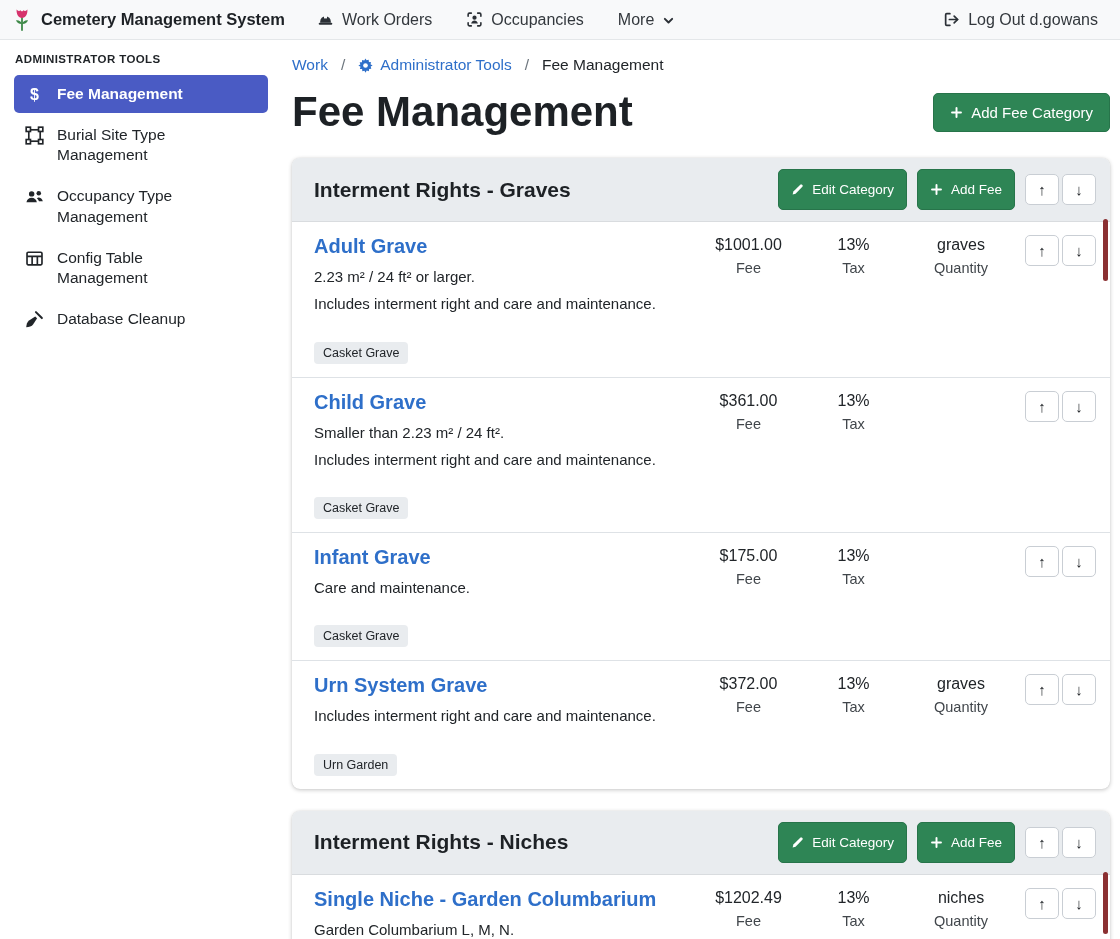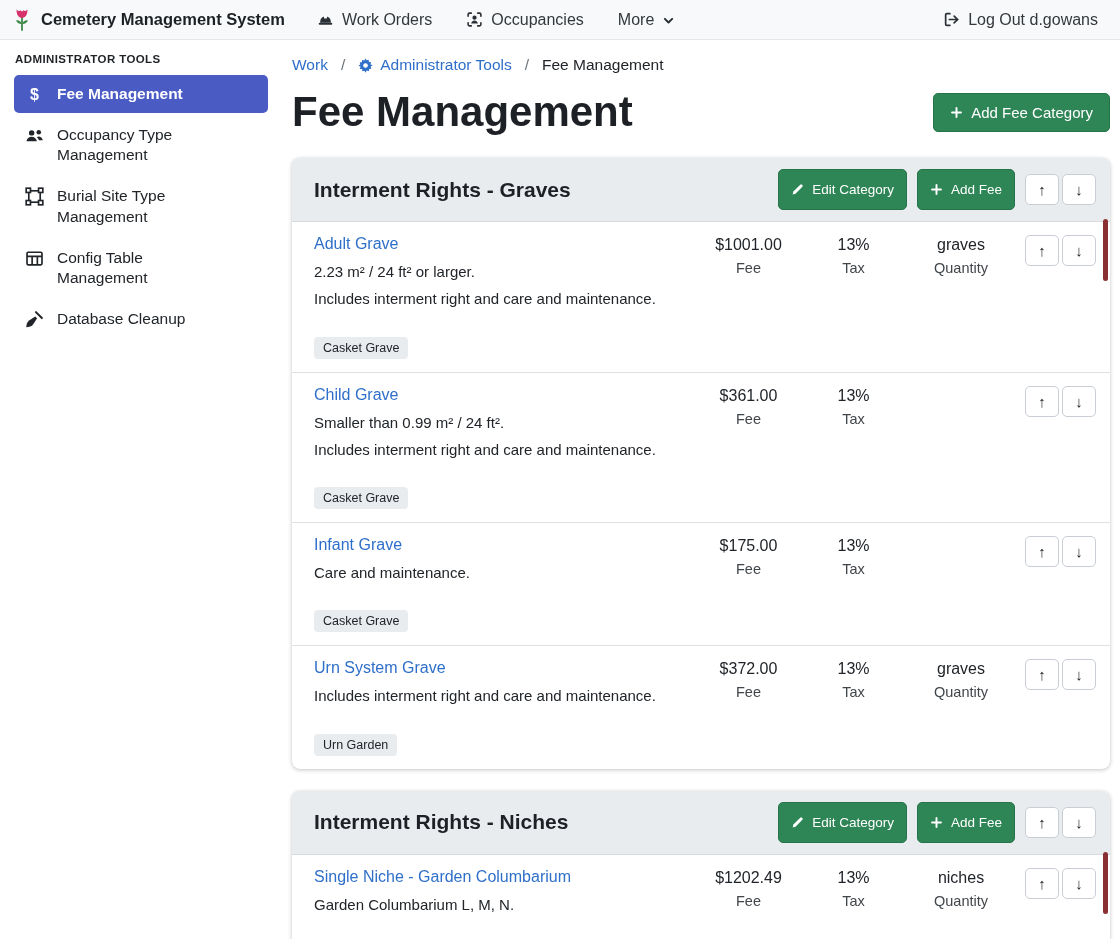--- a/index.html
+++ b/index.html
@@ -59,21 +59,21 @@
     display:flex; align-items:center; }
   .card-title { font-size:21px; font-weight:600; color:#1d2125; }
   .card-actions { margin-left:auto; display:flex; align-items:center; gap:10px; }
   .arrow-pair { display:flex; gap:3px; }
   .btn-arrow { width:34px; height:31px; background:#fff; border:1px solid #c9ced4; border-radius:5px;
     font-size:15px; color:#212529; line-height:1; }
 
   .fee-row { display:flex; align-items:flex-start; padding:13px 14px 13px 22px; }
   .fee-row + .fee-row { border-top:1px solid #dee2e6; }
   .fee-main { flex:1; padding-right:10px; }
-  .fee-name { display:inline-block; color:#2e6fc9; font-weight:400; font-size:16px; margin-bottom:7px; }
+  .fee-name { display:inline-block; color:#2e6fc9; font-weight:700; font-size:20px; margin-bottom:7px; }
   .fee-desc { font-size:15px; color:#212529; line-height:1.55; margin-bottom:4px; }
   .fee-tag { display:inline-block; background:#e9ecef; border-radius:4px; padding:4px 9px;
     font-size:12.5px; color:#212529; margin-top:4px; }
   .fee-col { width:105px; text-align:center; padding-top:1px; }
   .fee-col.qty { width:110px; }
   .fee-col .val { font-size:16px; color:#212529; min-height:19px; }
   .fee-col .lbl { font-size:14.5px; color:#41464b; margin-top:5px; }
   .fee-arrows { width:80px; display:flex; justify-content:flex-end; }
   .scroll-thumb { position:absolute; right:2px; top:61px; width:5px; height:62px;
     background:#8b3032; border-radius:3px; }
@@ -143,40 +143,40 @@
     <div class="sidebar-heading">ADMINISTRATOR TOOLS</div>
     <div id="sidebar-list">
         <div class="side-item active">
           <span class="icon">
             <span class="dollar-glyph">$</span>
           </span>
           <span class="lbl">Fee Management</span>
         </div>
         <div class="side-item">
           <span class="icon">
-            <svg viewBox="0 0 16 16" fill="currentColor">
-              <circle cx="5.6" cy="5.8" r="2.3"></circle>
-              <path d="M1.2 12.8c.5-2.4 2.2-3.7 4.4-3.7s3.9 1.3 4.4 3.7z"></path>
-              <circle cx="11.6" cy="5.2" r="1.9"></circle>
-              <path d="M11.2 8.8c2 .1 3.4 1.3 3.8 3.2h-3.2a5.6 5.6 0 0 0-1.8-2.6z"></path>
-            </svg>
-          </span>
-          <span class="lbl">Occupancy Type Management</span>
-        </div>
-        <div class="side-item">
-          <span class="icon">
             <svg viewBox="0 0 16 16" fill="none" stroke="currentColor" stroke-width="1.4">
               <rect x="3.2" y="3.2" width="9.6" height="9.6"></rect>
               <rect x="1" y="1" width="3.6" height="3.6" fill="#fff"></rect>
               <rect x="11.4" y="1" width="3.6" height="3.6" fill="#fff"></rect>
               <rect x="1" y="11.4" width="3.6" height="3.6" fill="#fff"></rect>
               <rect x="11.4" y="11.4" width="3.6" height="3.6" fill="#fff"></rect>
             </svg>
           </span>
           <span class="lbl">Burial Site Type Management</span>
+        </div>
+        <div class="side-item">
+          <span class="icon">
+            <svg viewBox="0 0 16 16" fill="currentColor">
+              <circle cx="5.6" cy="5.8" r="2.3"></circle>
+              <path d="M1.2 12.8c.5-2.4 2.2-3.7 4.4-3.7s3.9 1.3 4.4 3.7z"></path>
+              <circle cx="11.6" cy="5.2" r="1.9"></circle>
+              <path d="M11.2 8.8c2 .1 3.4 1.3 3.8 3.2h-3.2a5.6 5.6 0 0 0-1.8-2.6z"></path>
+            </svg>
+          </span>
+          <span class="lbl">Occupancy Type Management</span>
         </div>
         <div class="side-item">
           <span class="icon">
             <svg viewBox="0 0 16 16" fill="none" stroke="currentColor" stroke-width="1.4">
               <rect x="1.7" y="2.7" width="12.6" height="10.6" rx="1"></rect>
               <path d="M1.7 6.2h12.6M6 6.2v7.1M10.4 6.2v7.1"></path>
             </svg>
           </span>
           <span class="lbl">Config Table Management</span>
         </div>
@@ -264,21 +264,21 @@
                 <div class="lbl">Quantity</div>
               </div>
               <div class="fee-arrows">
                 <div class="arrow-pair">
                   <button class="btn-arrow">↑</button>
                   <button class="btn-arrow">↓</button>
                 </div>
               </div>
             </div>
             <div class="fee-row">
-              <div class="fee-main"><a class="fee-name">Child Grave</a><div class="fee-desc">Smaller than 0.99 m² / 24 ft².</div><div class="fee-desc">Includes interment right and care and maintenance.</div><br><span class="fee-tag">Casket Grave</span></div>
+              <div class="fee-main"><a class="fee-name">Child Grave</a><div class="fee-desc">Smaller than 2.23 m² / 24 ft².</div><div class="fee-desc">Includes interment right and care and maintenance.</div><br><span class="fee-tag">Casket Grave</span></div>
               <div class="fee-col">
                 <div class="val">$361.00</div>
                 <div class="lbl">Fee</div>
               </div>
               <div class="fee-col">
                 <div class="val">13%</div>
                 <div class="lbl">Tax</div>
               </div>
               <div class="fee-col qty">
                 <div class="val"></div>

